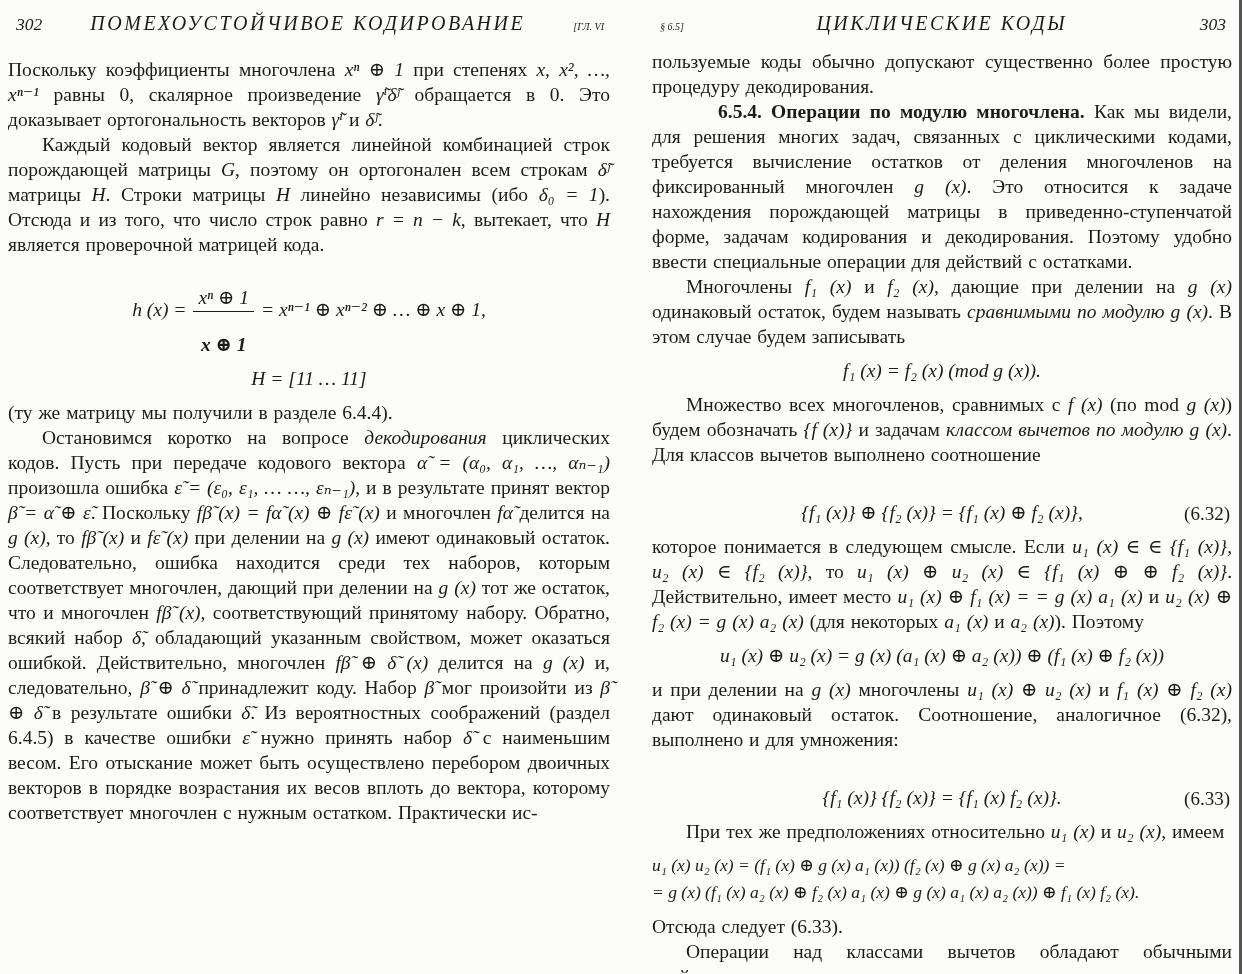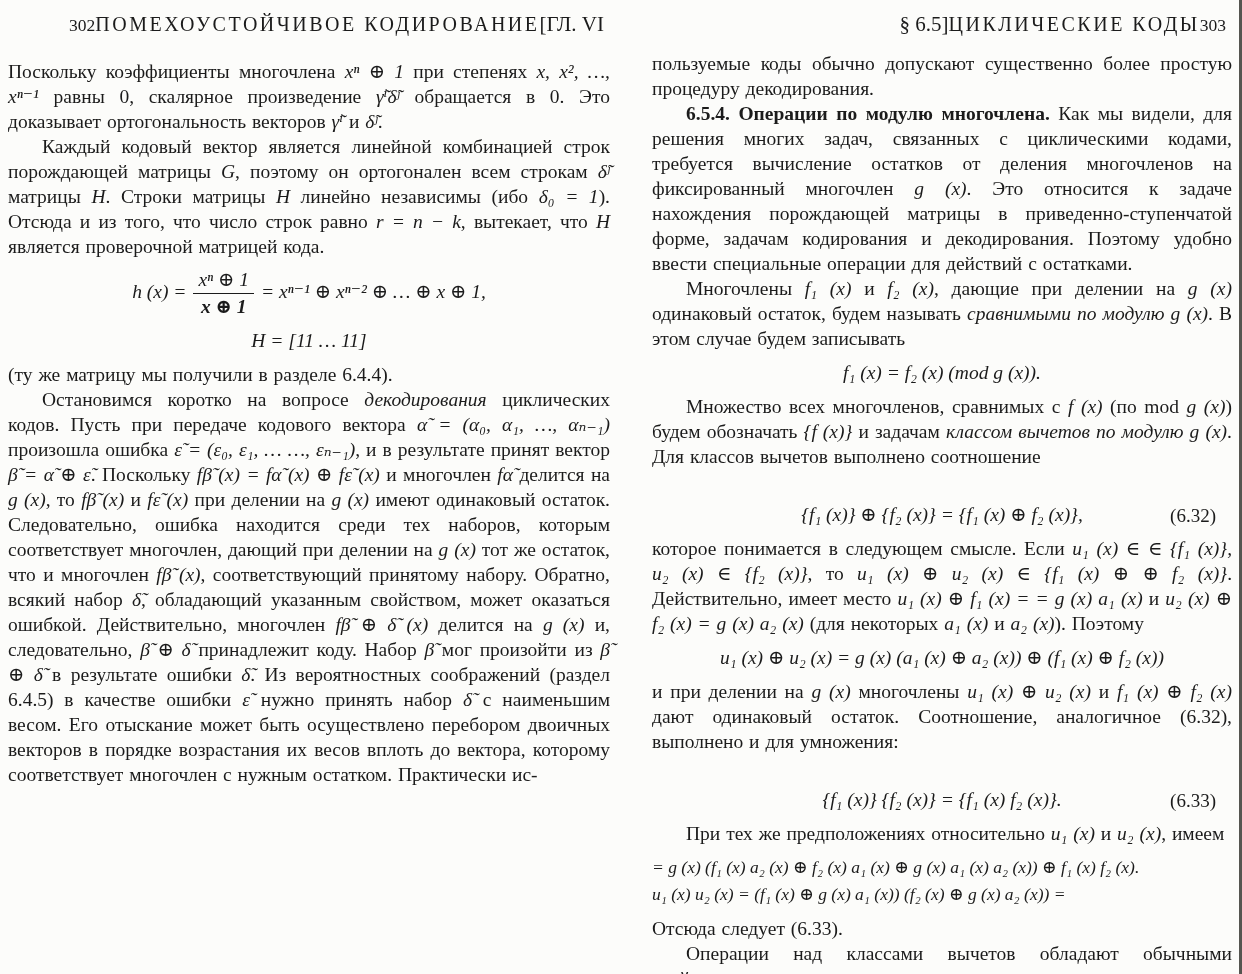--- a/index.html
+++ b/index.html
@@ -13,48 +13,49 @@
     box-sizing:border-box;
   }
   .edge-line{
     position:absolute;right:0;top:0;bottom:0;width:3px;
     background:#555550;
   }
   .page{position:absolute;top:12px;}
   #left-page{left:8px;width:602px;}
   #right-page{left:652px;width:580px;}
   .runhead{
-    display:flex;justify-content:flex-end;align-items:baseline;
+    display:flex;justify-content:space-between;align-items:baseline;
     font-size:16.5px;letter-spacing:1px;
     padding:0 6px 0 8px;margin-bottom:22px;
     white-space:nowrap;
+    font-style:italic;
   }
-  #right-page .runhead{margin-bottom:14px;margin-left:19px;}
+  #right-page .runhead{margin-bottom:14px;}
   .runhead .pgnum{font-size:17.5px;letter-spacing:0;}
   .runhead .rtitle{letter-spacing:2.5px;font-size:20px;}
-  .runhead .rside{font-size:21px;letter-spacing:0;}
+  .runhead .rside{font-size:10px;letter-spacing:0;}
   .para{
     margin:0;
     font-size:19.5px;line-height:25px;
     text-align:justify;
     word-spacing:1px;
   }
   .ind{text-indent:34px;}
-  .it{font-style:italic;}
-  .bd{font-weight:700;font-style:normal;}
+  .it{font-style:italic;margin-top:20px;}
+  .bd{font-weight:700;font-style:normal;margin-left:32px;}
   .eq{
     text-align:center;
     font-size:19.5px;line-height:25px;
     margin:9px 0;
     white-space:nowrap;
   }
   .eq .body{font-style:italic;text-align:right;}
   .numbered{position:relative;margin-top:33px;}
   .numbered .eqnum{
-    position:absolute;right:16px;top:50%;transform:translateY(-50%);
+    position:absolute;right:2px;top:50%;transform:translateY(-50%);
     font-style:normal;font-size:19px;
   }
   .frac{
     display:inline-flex;flex-direction:column;
     vertical-align:middle;text-align:center;
     line-height:24px;margin:0 2px;
   }
   .frac .num{border-bottom:1.7px solid #1b1b1b;padding:0 5px 1px 5px;}
   .frac .den{padding:1px 5px 0 5px;font-weight:bold;}
   .eq-multiline{
@@ -124,22 +125,22 @@
     <p class="para"><span>и при делении на </span><span class="it">g (x)</span><span> многочлены </span><span class="it">u₁ (x) ⊕ u₂ (x)</span><span> и </span><span class="it">f₁ (x) ⊕ f₂ (x)</span><span> дают одинаковый остаток. Соотношение, аналогичное (6.32), выполнено и для умножения:</span></p>
 
     <div class="eq numbered">
       <span class="body">{f₁ (x)} {f₂ (x)} = {f₁ (x) f₂ (x)}.</span>
       <span class="eqnum">(6.33)</span>
     </div>
 
     <p class="para ind"><span>При тех же предположениях относительно </span><span class="it">u₁ (x)</span><span> и </span><span class="it">u₂ (x)</span><span>, имеем</span></p>
 
     <div class="eq-multiline">
+      <div>u₁ (x) u₂ (x) = (f₁ (x) ⊕ g (x) a₁ (x)) (f₂ (x) ⊕ g (x) a₂ (x)) =</div>
       <div>= g (x) (f₁ (x) a₂ (x) ⊕ f₂ (x) a₁ (x) ⊕ g (x) a₁ (x) a₂ (x)) ⊕ f₁ (x) f₂ (x).</div>
-      <div>u₁ (x) u₂ (x) = (f₁ (x) ⊕ g (x) a₁ (x)) (f₂ (x) ⊕ g (x) a₂ (x)) =</div>
     </div>
 
     <p class="para"><span>Отсюда следует (6.33).</span></p>
     <p class="para ind"><span>Операции над классами вычетов обладают обычными свойствами коммутативности, ассоциативности,</span></p>
   </div>
 
   <div class="edge-line"></div>
 </div>
 
 </body></html>

